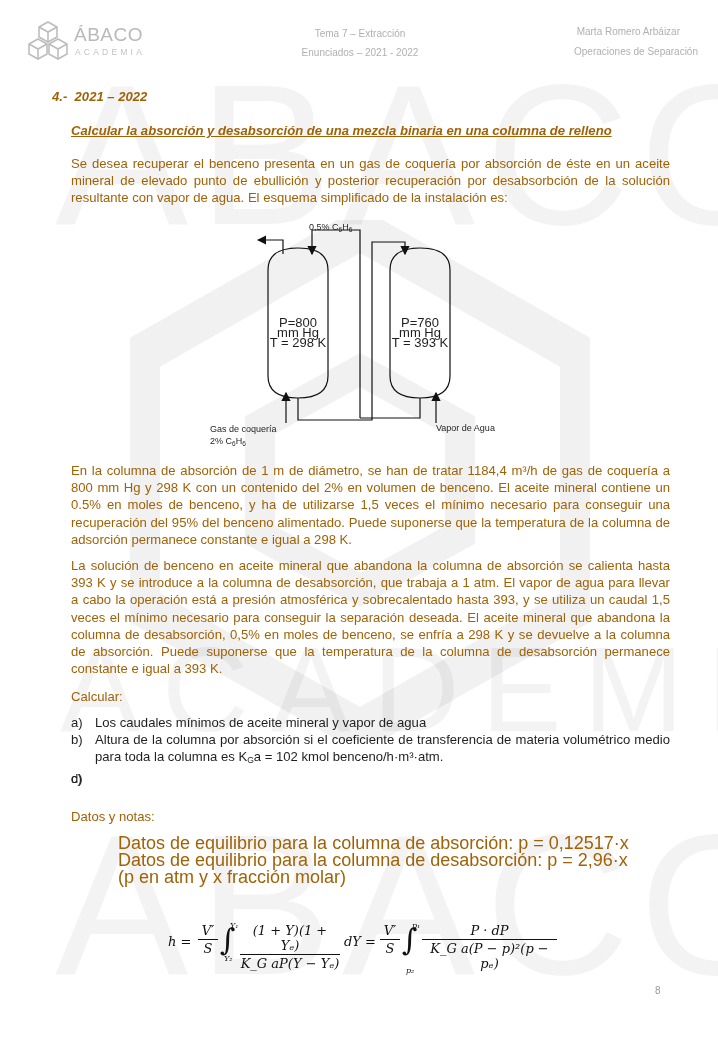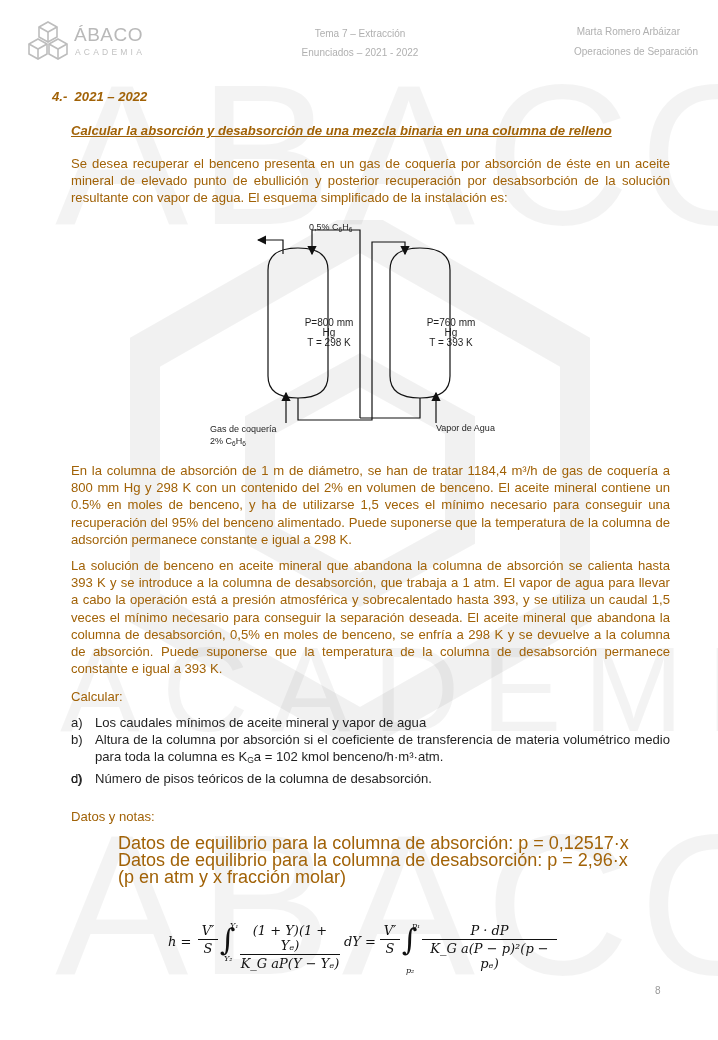--- a/index.html
+++ b/index.html
@@ -39,21 +39,21 @@
   .li { position: relative; padding-left: 24px; font-size: 13.1px; line-height: 17.2px; color: #1f1f1f; text-align: justify; text-align-last: left; }
   .li-marker { position: absolute; left: 0; top: 0; }
   .notes-label { left: 71px; top: 808px; }
   .notes { position: absolute; left: 118px; top: 835px; width: 560px; font-size: 18px; line-height: 17.2px; color: #a16207; }
   .sub { font-size: 8.5px; vertical-align: -2px; }
 
   
   .diagram { position: absolute; left: 200px; top: 218px; width: 320px; height: 235px; }
   .dlabel { position: absolute; font-size: 9px; color: #1f1f1f; font-family: "Liberation Sans", sans-serif; }
   .dsub { font-size: 6.5px; vertical-align: -2px; }
-  .col-text { position: absolute; font-size: 10px; line-height: 10px; text-align: center; color: #1f1f1f; margin-left: 31px; }
+  .col-text { position: absolute; font-size: 13px; line-height: 10px; text-align: center; color: #1f1f1f; }
 
   
   .equation { position: absolute; left: 168px; top: 918px; width: 400px; height: 50px; font-family: "DejaVu Serif", "Liberation Serif", serif; font-style: italic; font-size: 13px; color: #111; }
   .eq-part { position: absolute; white-space: nowrap; }
   .frac { position: absolute; text-align: center; }
   .frac .num { display: block; border-bottom: 1px solid #111; padding: 0 2px 1px; }
   .frac .den { display: block; padding-top: 1px; }
   .intg { position: absolute; font-size: 30px; font-style: normal; line-height: 30px; }
   .lim { position: absolute; font-size: 8px; }
 
@@ -158,21 +158,20 @@
     </div>
     <div class="li">
       <span class="li-marker">b)</span>
       <span>Altura de la columna por absorción si el coeficiente de transferencia de materia volumétrico medio para toda la columna es K</span><span class="sub">G</span><span>a = 102  kmol benceno/h·m³·atm.</span>
     </div>
     <div class="li">
       <span class="li-marker">c)</span>
     </div>
     <div class="li">
       <span class="li-marker">d)</span>
-      <span>Número de pisos teóricos de la columna de desabsorción.</span>
     </div>
   </div>
 
   <div class="txt notes-label">Datos y notas:</div>
   <div class="notes">
     <div>Datos de equilibrio para la columna de absorción: p = 0,12517·x</div>
     <div>Datos de equilibrio para la columna de desabsorción: p = 2,96·x</div>
     <div>(p en atm y x fracción molar)</div>
   </div>
 

